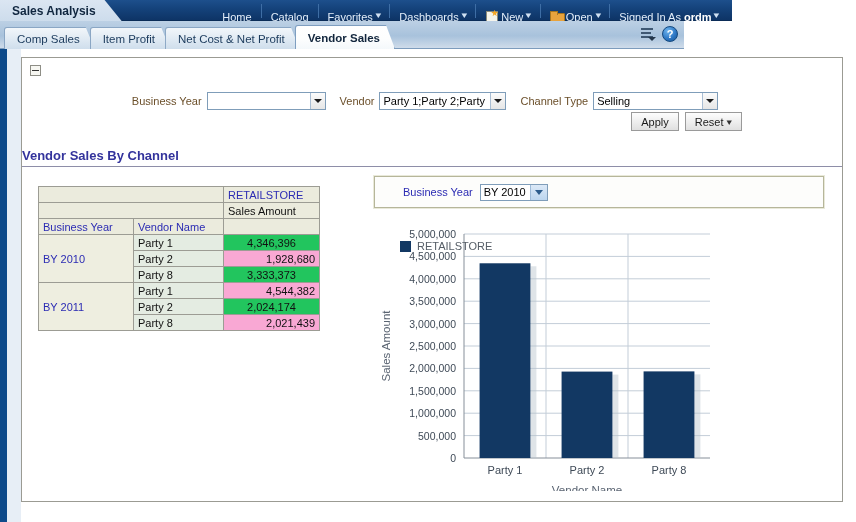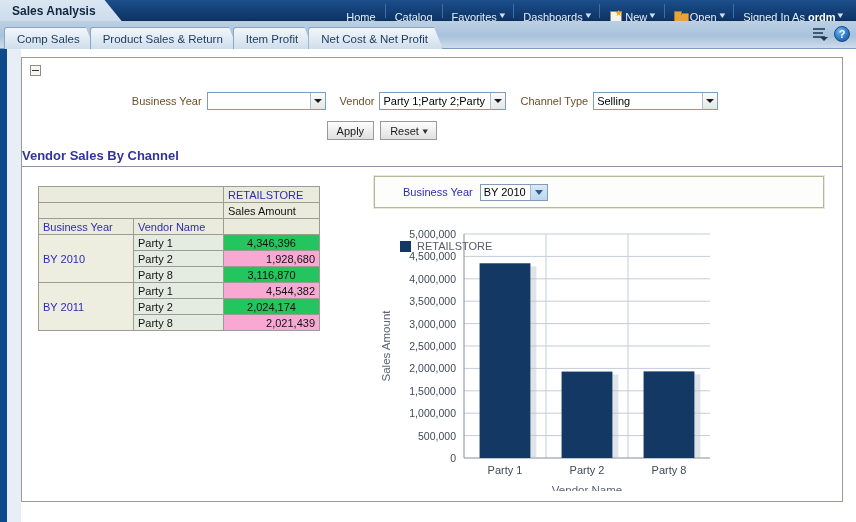--- a/index.html
+++ b/index.html
@@ -13,21 +13,21 @@
   }
   #app {
     position: relative;
     width: 856px; height: 522px;
     background: #ffffff;
   }
 
   
   .header-bar {
     position: absolute; left: 0; top: 0;
-    width: 856px; height: 21px;
+    width: 732px; height: 21px;
     background: linear-gradient(to bottom, #1d4f8c 0%, #14427a 45%, #0e3466 100%);
     border-bottom: 1px solid #0b2c57;
   }
   .brand-tab {
     position: absolute; left: 0; top: 0;
     height: 21px; padding: 0 26px 0 12px;
     display: flex; align-items: center;
     background: linear-gradient(to bottom, #dbe6f2 0%, #cddcec 100%);
     color: #10263f;
     font-weight: bold; font-size: 12px;
@@ -81,21 +81,21 @@
   }
   .ico-open::after {
     content: ""; position: absolute; left: 0; top: 0px;
     width: 6px; height: 3px;
     background: #e8a33d; border: 1px solid #a8761f; border-bottom: none;
   }
 
   
   .tabstrip {
     position: absolute; left: 0; top: 21px;
-    width: 856px; height: 28px;
+    width: 684px; height: 28px;
     background: linear-gradient(to bottom, #bcd0e4 0%, #a8c2dc 55%, #cfdcea 100%);
     border-bottom: 1px solid #7d9cbd;
   }
   .tabs {
     position: absolute; left: 4px; top: 4px;
     display: flex; align-items: flex-end; height: 24px;
   }
   .tab {
     position: relative;
     height: 22px;
@@ -214,22 +214,22 @@
     content: "";
     border-left: 4px solid transparent;
     border-right: 4px solid transparent;
     border-top: 4px solid #1a1a1a;
   }
   .w-by   { width: 102px; margin-top: 44px; }
   .w-vend { width: 110px; }
   .w-chan { width: 108px; }
 
   .btn-row {
-    display: flex; justify-content: center;
-    margin-top: 9px; padding-right: 100px; gap: 6px;
+    display: flex; justify-content: flex-end;
+    padding-right: 100px; gap: 6px;
   }
   .btn {
     height: 19px; min-width: 44px;
     padding: 0 9px;
     display: inline-flex; align-items: center; justify-content: center; gap: 4px;
     font-size: 11px; color: #1a1a1a;
     background: linear-gradient(to bottom, #fdfdfd 0%, #efefef 50%, #e0e0e0 100%);
     border: 1px solid #9a9a9a;
   }
   .btn .caret2 {
@@ -378,27 +378,27 @@
       </div>
     </div>
   </div>
 
   <div class="tabstrip">
     <div class="tabs">
       <div class="tab">
         <span>Comp Sales</span>
       </div>
       <div class="tab">
-        <span>Product Sales &amp; Return</span>
-      </div>
-      <div class="tab">
         <span>Item Profit</span>
       </div>
       <div class="tab">
         <span>Net Cost &amp; Net Profit</span>
+      </div>
+      <div class="tab active">
+        <span>Vendor Sales</span>
       </div>
     </div>
     <div class="tabstrip-right">
       <div class="ico-list">
           <i></i>
           <i></i>
           <i></i>
         </div>
       <div class="ico-help">
         <span>?</span>
@@ -470,21 +470,21 @@
         <td class="c-year" rowspan="3">BY 2010</td>
         <td class="c-name">Party 1</td>
         <td class="c-val-a">4,346,396</td>
       </tr>
       <tr>
         <td class="c-name">Party 2</td>
         <td class="c-val-b">1,928,680</td>
       </tr>
       <tr>
         <td class="c-name">Party 8</td>
-        <td class="c-val-a">3,116,870</td>
+        <td class="c-val-a">3,333,373</td>
       </tr>
 
       <tr>
         <td class="c-year" rowspan="3">BY 2011</td>
         <td class="c-name">Party 1</td>
         <td class="c-val-b">4,544,382</td>
       </tr>
       <tr>
         <td class="c-name">Party 2</td>
         <td class="c-val-a">2,024,174</td>

